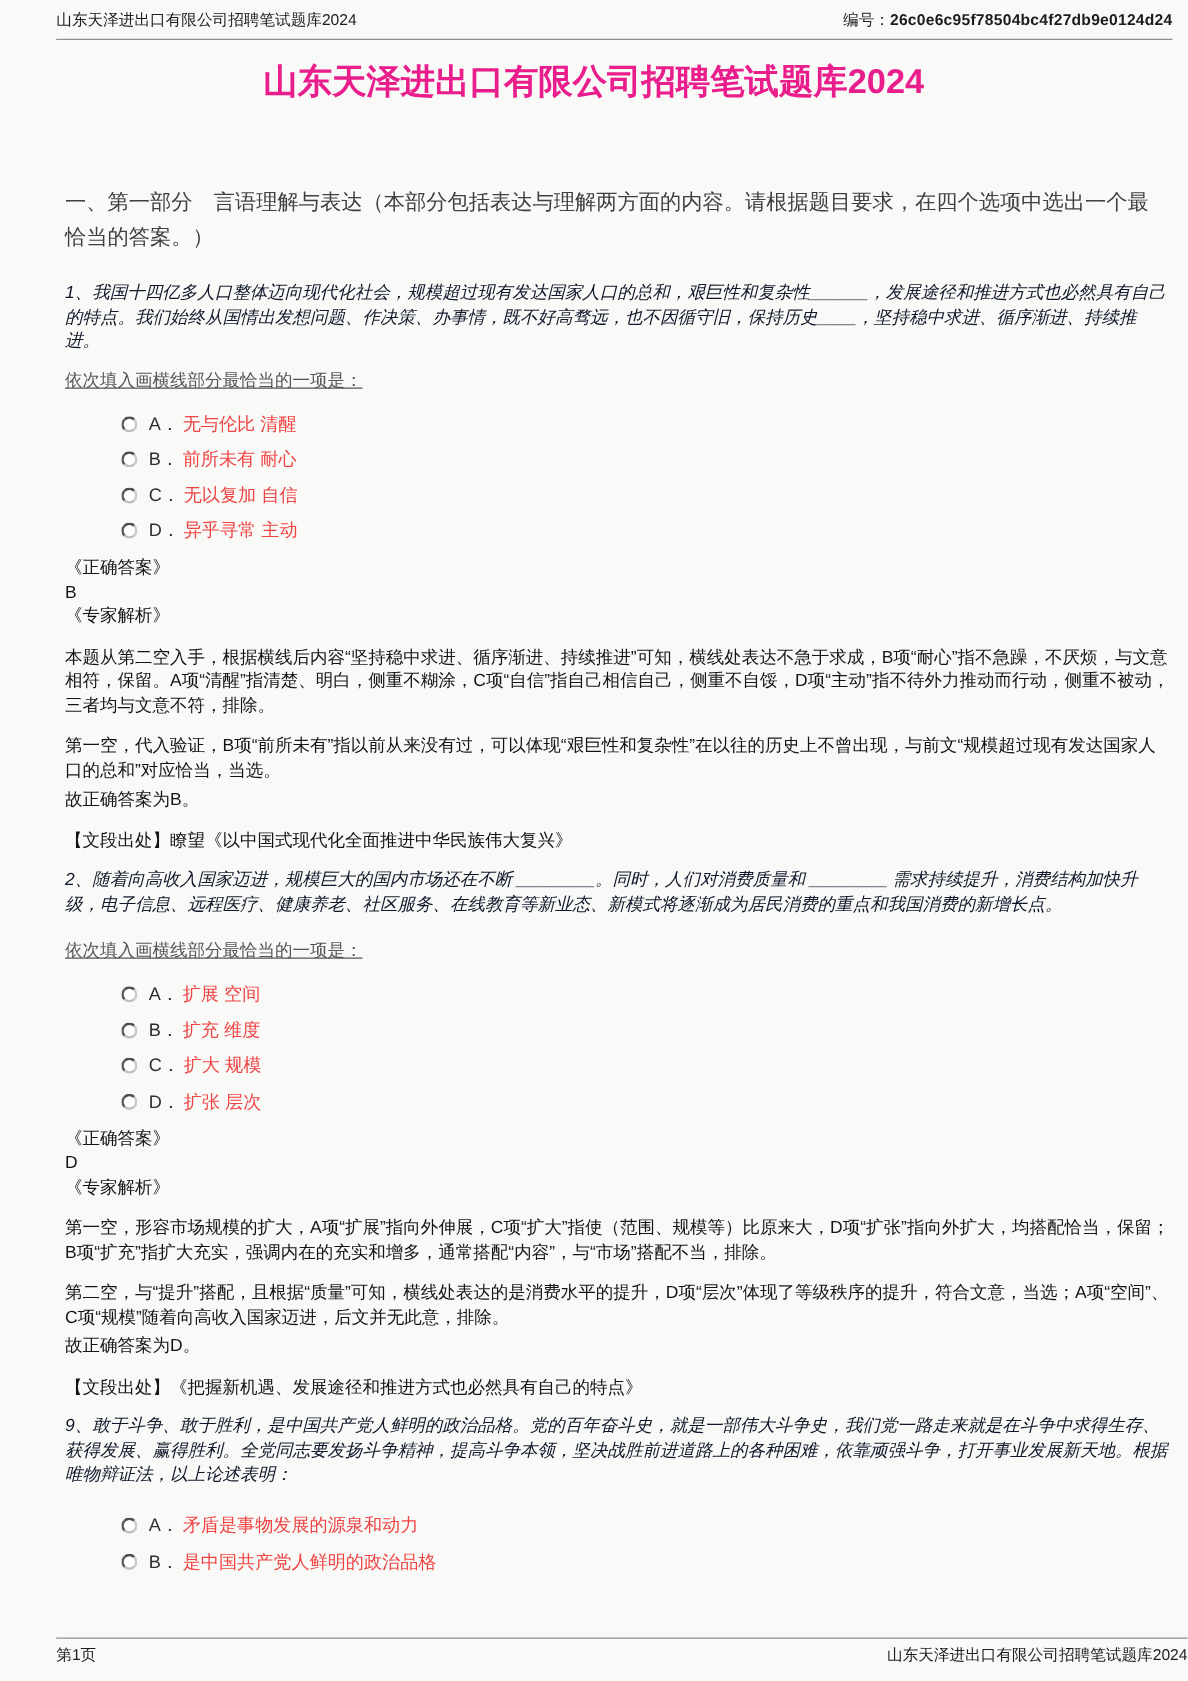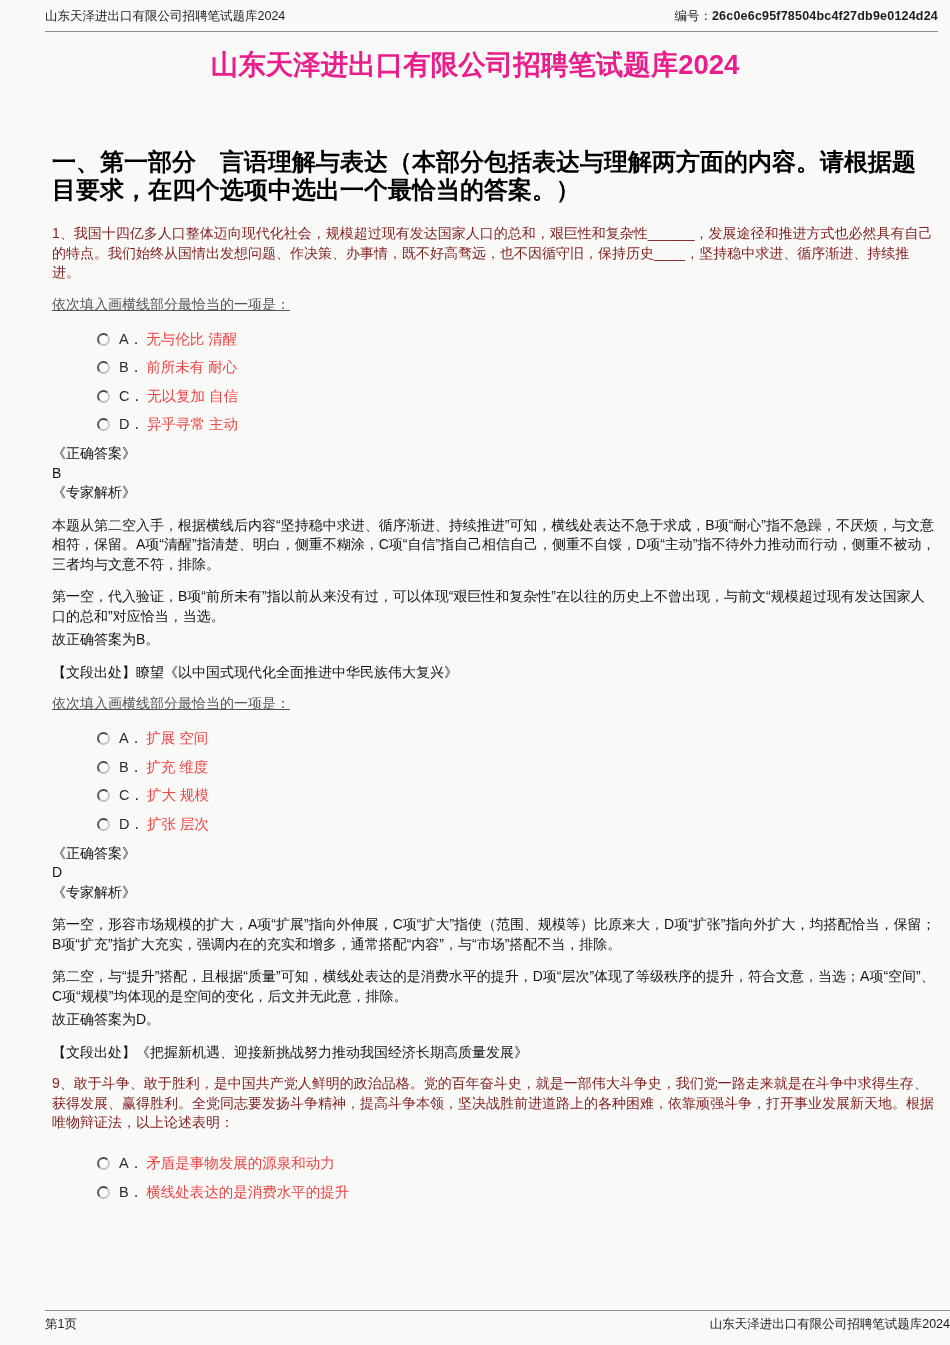--- a/index.html
+++ b/index.html
@@ -22,25 +22,25 @@
   
   .doc-title{
     position:absolute;top:48px;left:0;width:100%;margin:0;
     text-align:center;font-size:27.5px;line-height:34px;font-weight:bold;
     color:#e91d8c;
   }
   
   .content{position:absolute;top:148px;left:52px;width:885px;}
   .section-heading{
     margin:0 0 20px;padding-right:14px;
-    font-size:24px;line-height:28px;font-weight:bold;
-    color:#000000;
+    font-size:17px;line-height:28px;font-weight:normal;
+    color:#404040;
   }
   p{margin:0;}
-  .stem{color:#7f1d1d;font-size:14px;line-height:19.5px;}
+  .stem{color:#0f172a;font-size:14px;line-height:19.5px;font-style:italic;}
   .mb12{margin-bottom:12px;}
   .mb18{margin-bottom:18px;}
   .mb17{margin-bottom:17px;}
   .prompt{color:#555555;font-size:14px;line-height:19.5px;margin-bottom:11px;text-decoration:underline;}
   .options{margin:0 0 5px 45px;}
   .option{height:28.5px;display:flex;align-items:center;}
   .radio{
     flex:0 0 13px;width:13px;height:13px;box-sizing:border-box;border-radius:50%;
     background:#ffffff;border:2px solid;
     border-color:#4d4d4d #c9c9c9 #bfbfbf #5a5a5a;
@@ -105,20 +105,21 @@
       <p class="ans-label">《正确答案》</p>
       <p class="ans-value">B</p>
       <p class="ans-label">《专家解析》</p>
       <p class="para">本题从第二空入手，根据横线后内容“坚持稳中求进、循序渐进、持续推进”可知，横线处表达不急于求成，B项“耐心”指不急躁，不厌烦，与文意相符，保留。A项“清醒”指清楚、明白，侧重不糊涂，C项“自信”指自己相信自己，侧重不自馁，D项“主动”指不待外力推动而行动，侧重不被动，三者均与文意不符，排除。</p>
       <p class="para">第一空，代入验证，B项“前所未有”指以前从来没有过，可以体现“艰巨性和复杂性”在以往的历史上不曾出现，与前文“规模超过现有发达国家人口的总和”对应恰当，当选。</p>
       <p class="para conclusion">故正确答案为B。</p>
       <p class="para">【文段出处】瞭望《以中国式现代化全面推进中华民族伟大复兴》</p>
     </section>
 
     <section class="question">
+      <p class="stem mb18">2、随着向高收入国家迈进，规模巨大的国内市场还在不断 ________。同时，人们对消费质量和 ________ 需求持续提升，消费结构加快升级，电子信息、远程医疗、健康养老、社区服务、在线教育等新业态、新模式将逐渐成为居民消费的重点和我国消费的新增长点。</p>
       <p class="prompt">依次填入画横线部分最恰当的一项是：</p>
       <div class="options">
         <div class="option">
           <span class="radio"></span>
           <span class="opt-letter">A．</span>
           <span class="opt-text">扩展 空间</span>
         </div>
         <div class="option">
           <span class="radio"></span>
           <span class="opt-letter">B．</span>
@@ -132,37 +133,37 @@
         <div class="option">
           <span class="radio"></span>
           <span class="opt-letter">D．</span>
           <span class="opt-text">扩张 层次</span>
         </div>
       </div>
       <p class="ans-label">《正确答案》</p>
       <p class="ans-value">D</p>
       <p class="ans-label">《专家解析》</p>
       <p class="para">第一空，形容市场规模的扩大，A项“扩展”指向外伸展，C项“扩大”指使（范围、规模等）比原来大，D项“扩张”指向外扩大，均搭配恰当，保留；B项“扩充”指扩大充实，强调内在的充实和增多，通常搭配“内容”，与“市场”搭配不当，排除。</p>
-      <p class="para">第二空，与“提升”搭配，且根据“质量”可知，横线处表达的是消费水平的提升，D项“层次”体现了等级秩序的提升，符合文意，当选；A项“空间”、C项“规模”均体现的是空间的变化，后文并无此意，排除。</p>
+      <p class="para">第二空，与“提升”搭配，且根据“质量”可知，横线处表达的是消费水平的提升，D项“层次”体现了等级秩序的提升，符合文意，当选；A项“空间”、C项“规模”随着向高收入国家迈进，后文并无此意，排除。</p>
       <p class="para conclusion">故正确答案为D。</p>
-      <p class="para">【文段出处】《把握新机遇、迎接新挑战努力推动我国经济长期高质量发展》</p>
+      <p class="para">【文段出处】《把握新机遇、发展途径和推进方式也必然具有自己的特点》</p>
     </section>
 
     <section class="question">
       <p class="stem mb17">9、敢于斗争、敢于胜利，是中国共产党人鲜明的政治品格。党的百年奋斗史，就是一部伟大斗争史，我们党一路走来就是在斗争中求得生存、获得发展、赢得胜利。全党同志要发扬斗争精神，提高斗争本领，坚决战胜前进道路上的各种困难，依靠顽强斗争，打开事业发展新天地。根据唯物辩证法，以上论述表明：</p>
       <div class="options">
         <div class="option">
           <span class="radio"></span>
           <span class="opt-letter">A．</span>
           <span class="opt-text">矛盾是事物发展的源泉和动力</span>
         </div>
         <div class="option">
           <span class="radio"></span>
           <span class="opt-letter">B．</span>
-          <span class="opt-text">横线处表达的是消费水平的提升</span>
+          <span class="opt-text">是中国共产党人鲜明的政治品格</span>
         </div>
       </div>
     </section>
 
   </div>
 
   <div class="footer">
     <span>第1页</span>
     <span>山东天泽进出口有限公司招聘笔试题库2024</span>
   </div>

